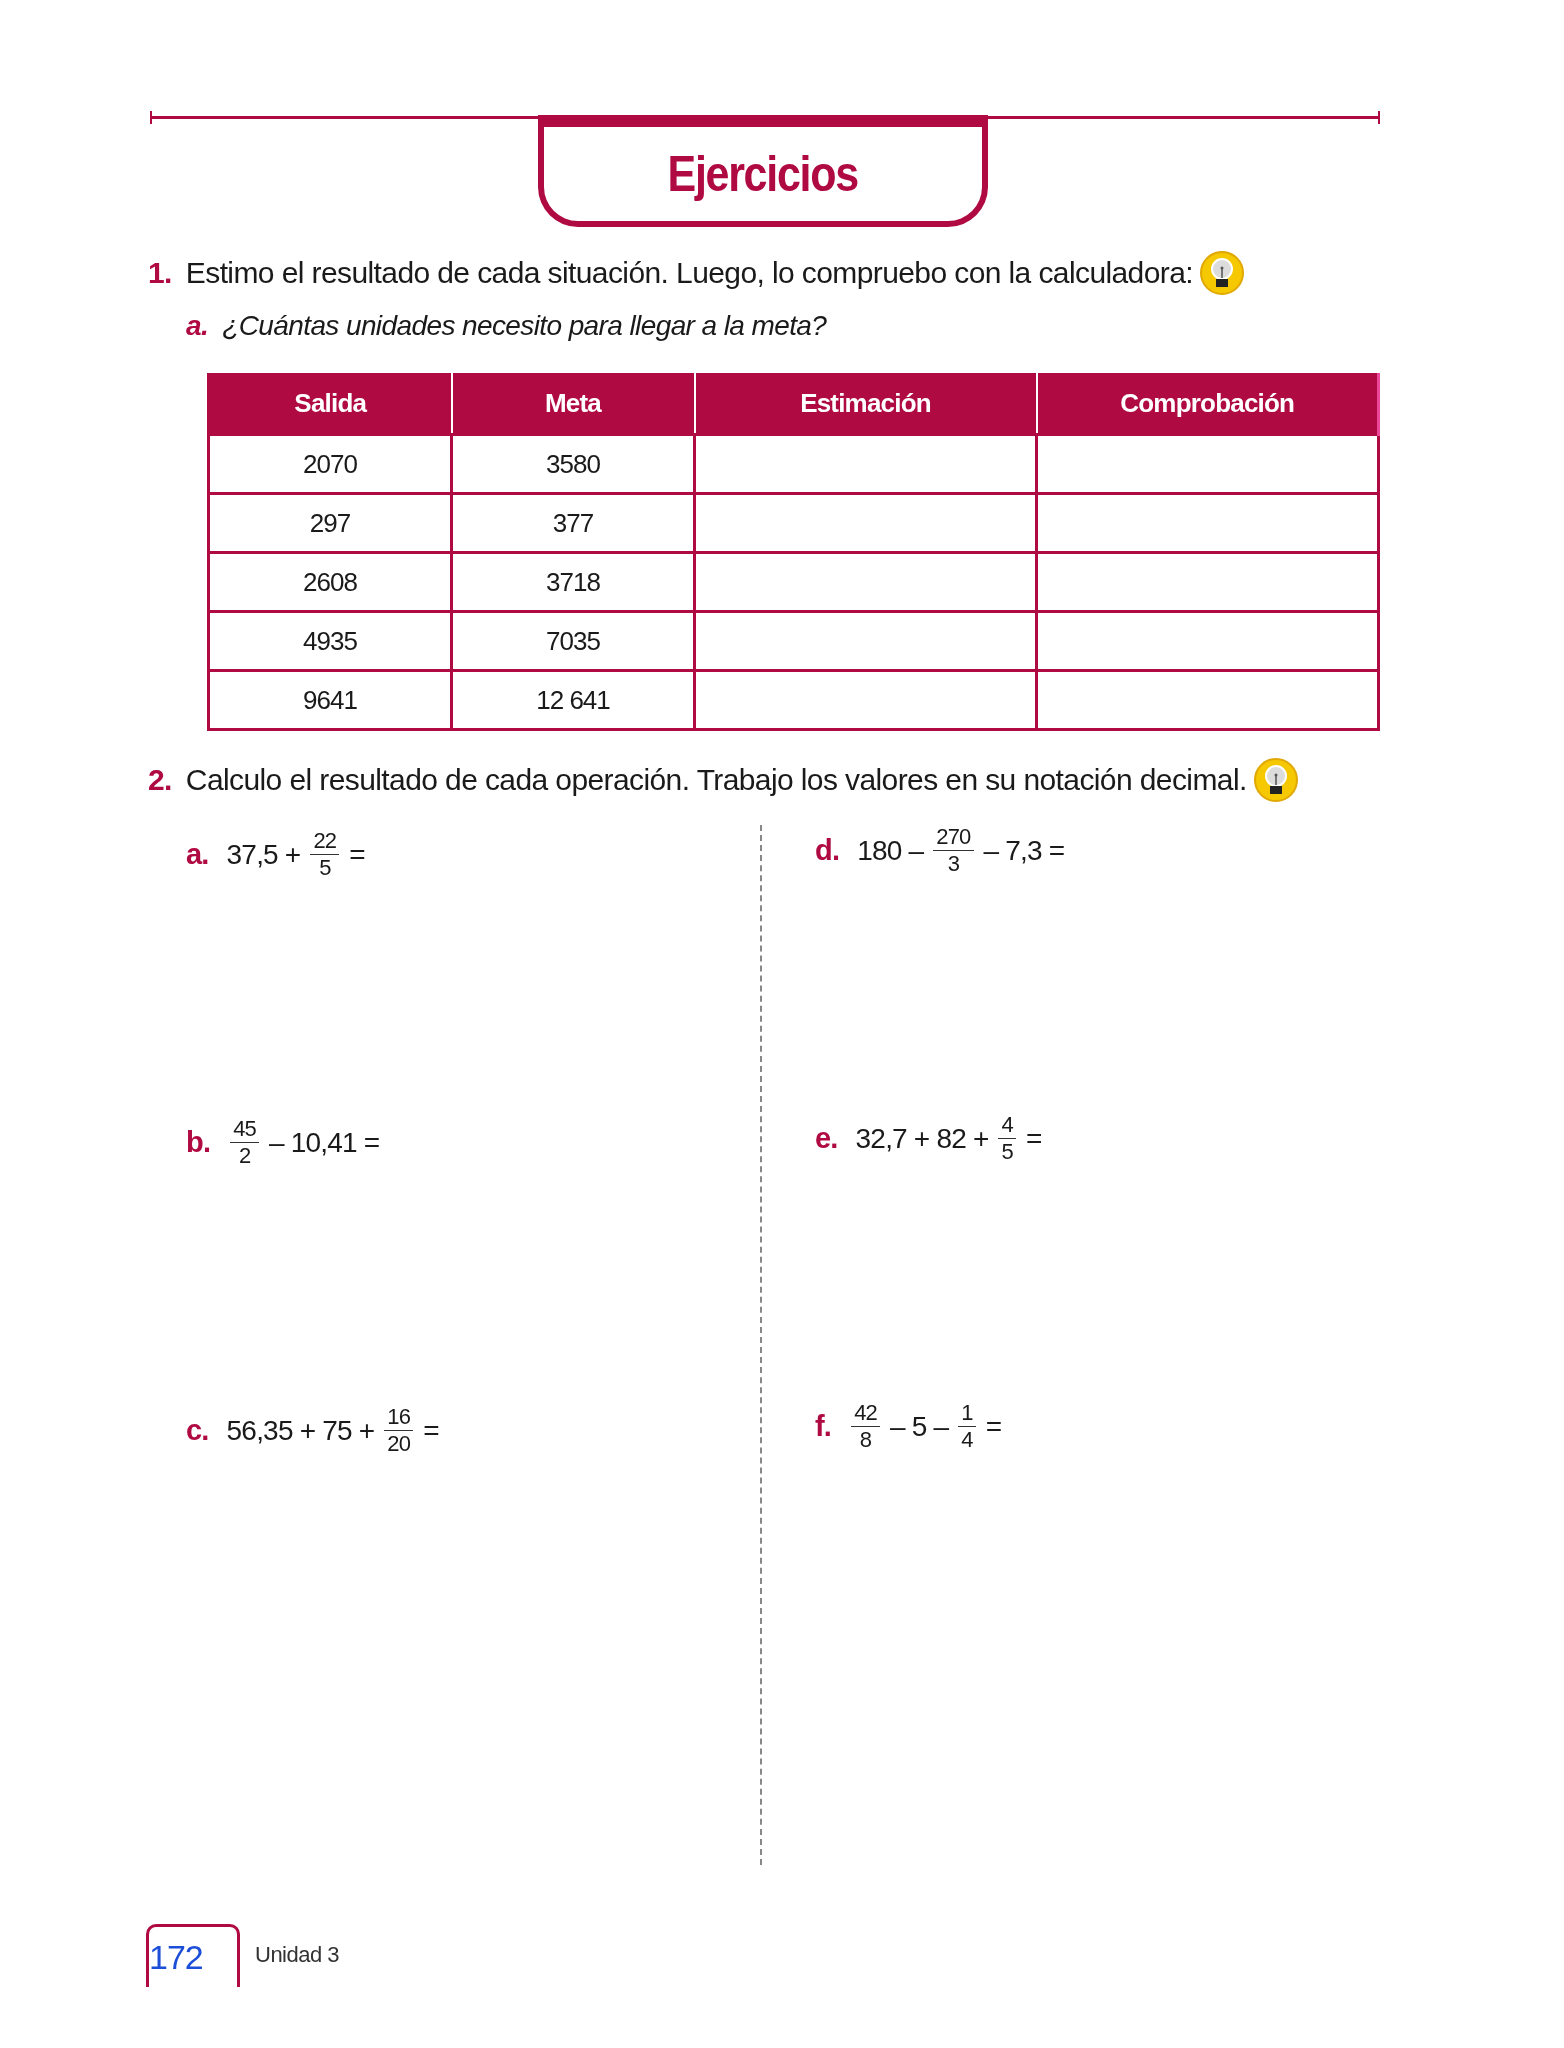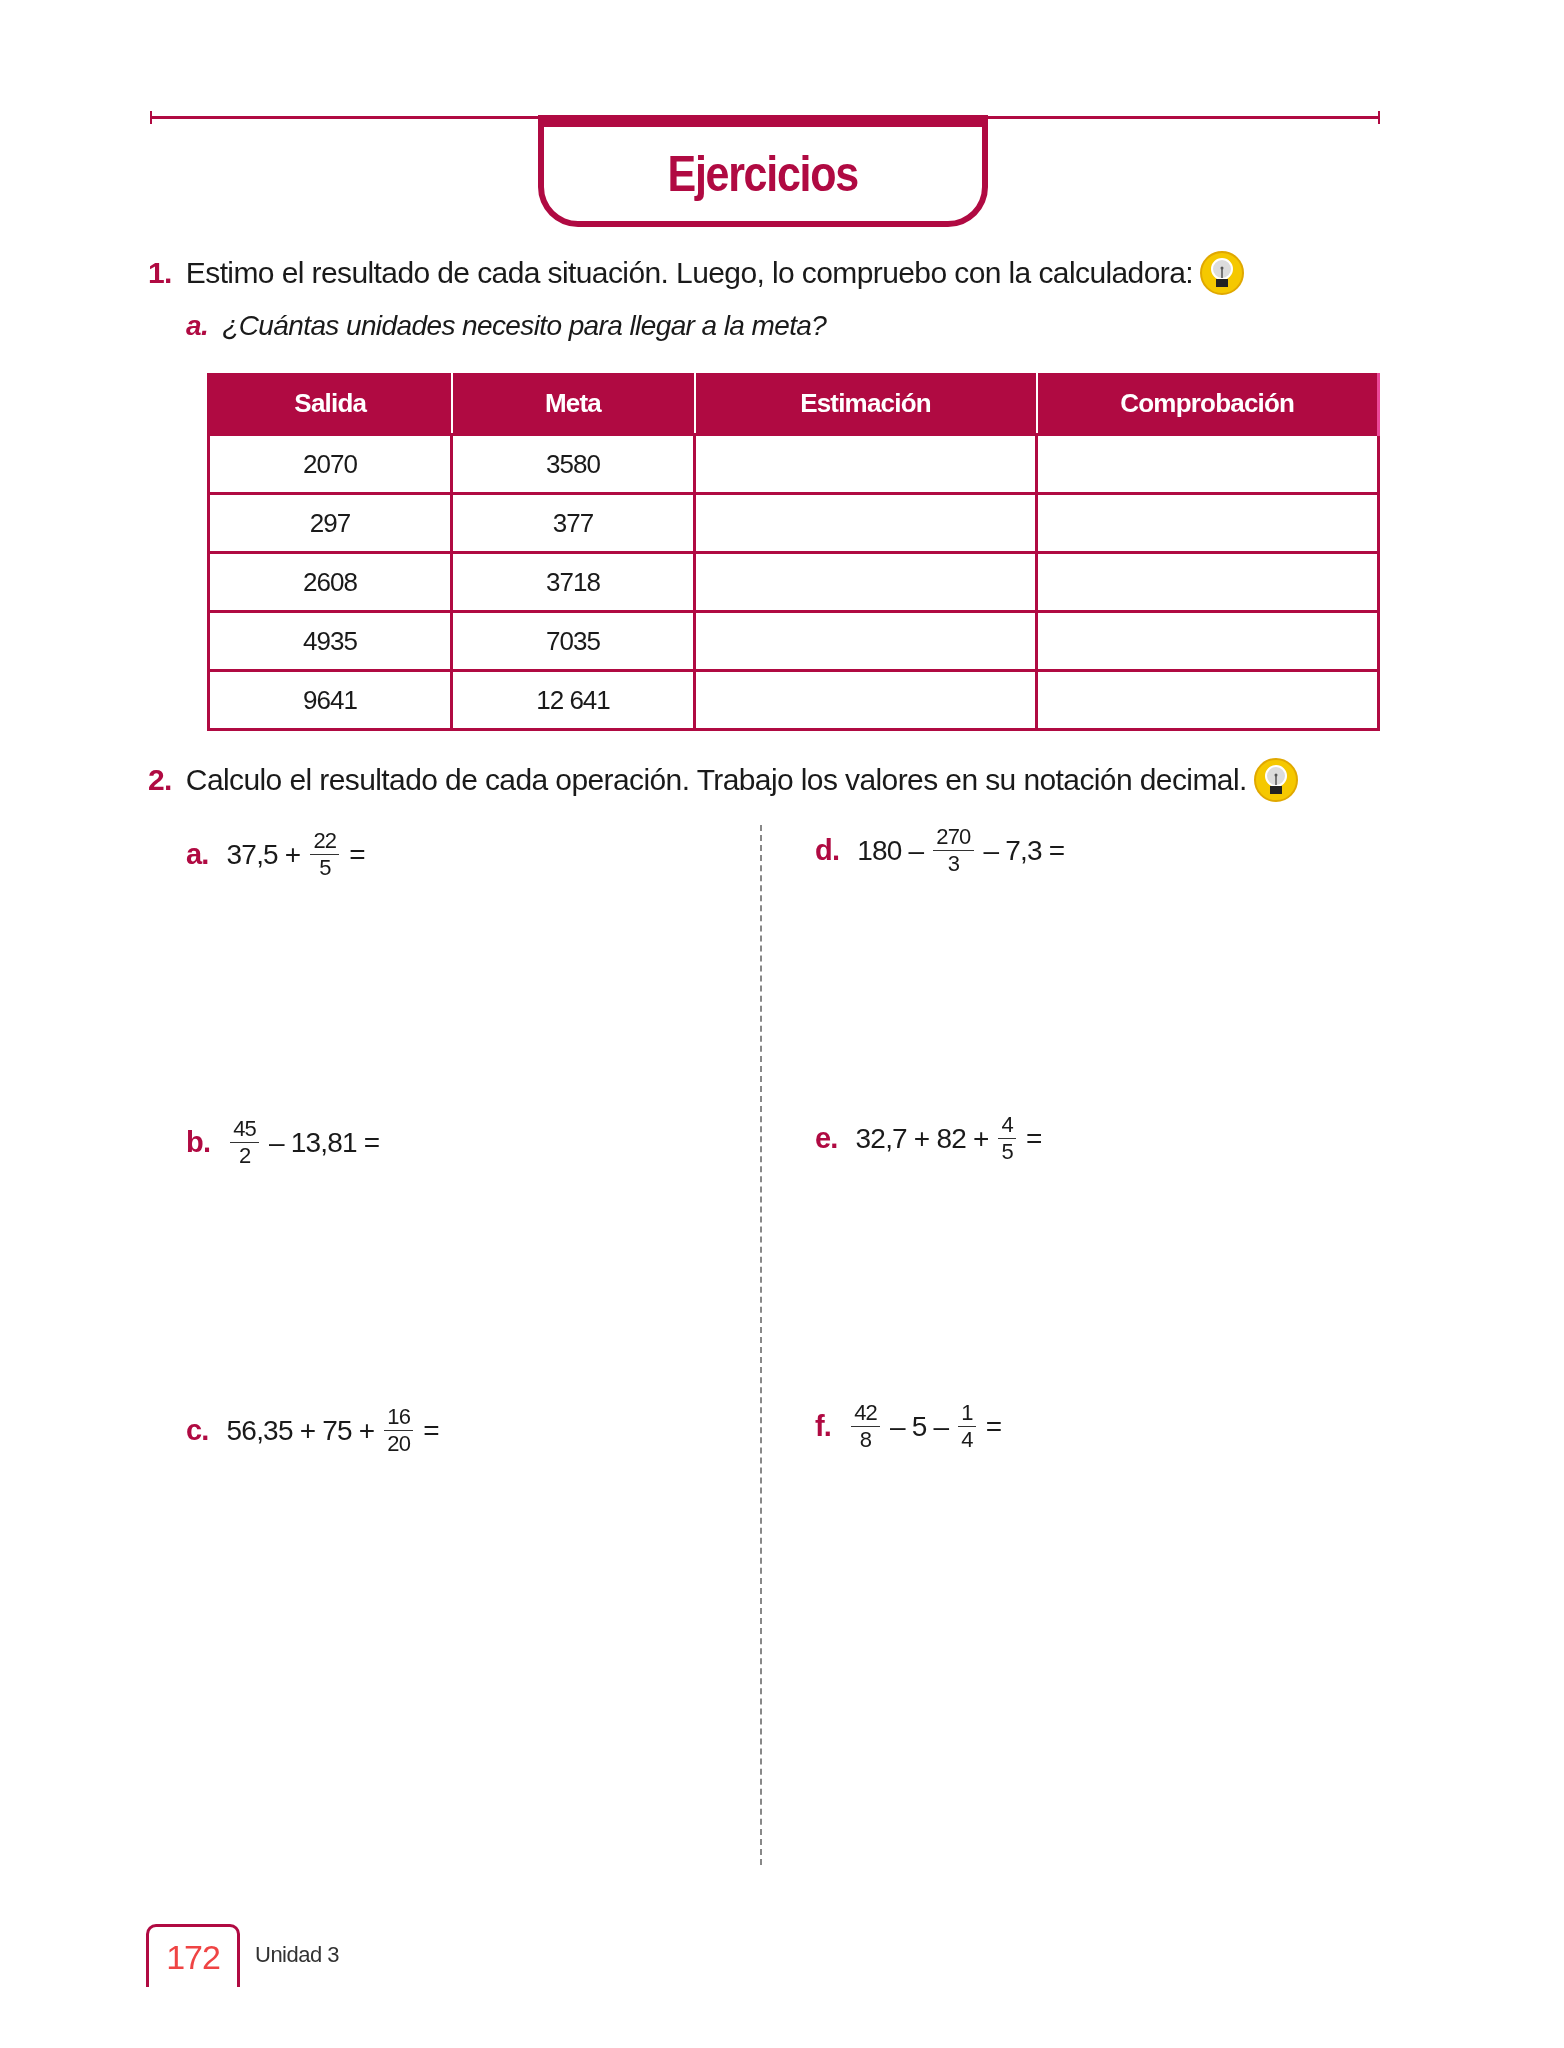--- a/index.html
+++ b/index.html
@@ -56,22 +56,22 @@
   .frac .n { padding: 0 3px 2px; border-bottom: 1.5px solid #333; }
   .frac .d { padding-top: 2px; }
   .tok { margin: 0 4px; }
 
   .divider { position: absolute; left: 760px; top: 825px; height: 1040px; border-left: 2px dashed #888; }
 
   
   .page-tab {
     position: absolute; left: 146px; top: 1924px; width: 88px; height: 60px;
     border: 3px solid #b00a42; border-bottom: none; border-radius: 10px 10px 0 0;
-    display: flex; align-items: center; justify-content: center;
-    font-size: 34px; color: #ef4444; letter-spacing: -1px;
+    display: flex; align-items: center; justify-content: flex-start;
+    font-size: 34px; color: #1d4ed8; letter-spacing: -1px;
   }
   .unit-label { position: absolute; left: 255px; top: 1942px; font-size: 22px; color: #333; letter-spacing: -0.5px; }
 </style>
 </head>
 <body>
 
 <div class="top-rule">
   <div class="cap l"></div>
   <div class="cap r"></div>
 </div>
@@ -170,21 +170,21 @@
     </span>
   <span class="tok">=</span>
 </div>
 
 <div class="op" style="left:186px; top:1118px;">
   <span class="letter">b.</span>
   <span class="frac">
       <span class="n">45</span>
       <span class="d">2</span>
     </span>
-  <span class="tok">– 13,81 =</span>
+  <span class="tok">– 10,41 =</span>
 </div>
 
 <div class="op" style="left:186px; top:1406px;">
   <span class="letter">c.</span>
   <span class="tok">56,35 + 75 +</span>
   <span class="frac">
       <span class="n">16</span>
       <span class="d">20</span>
     </span>
   <span class="tok">=</span>

